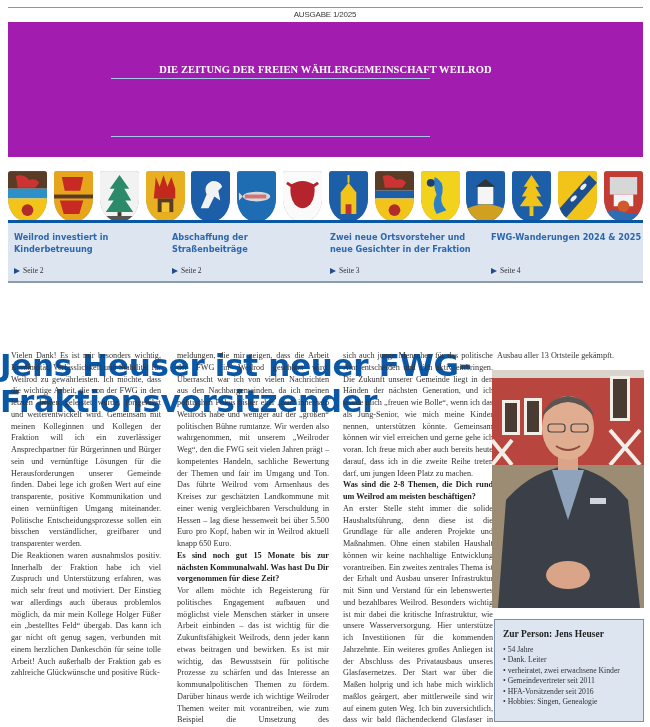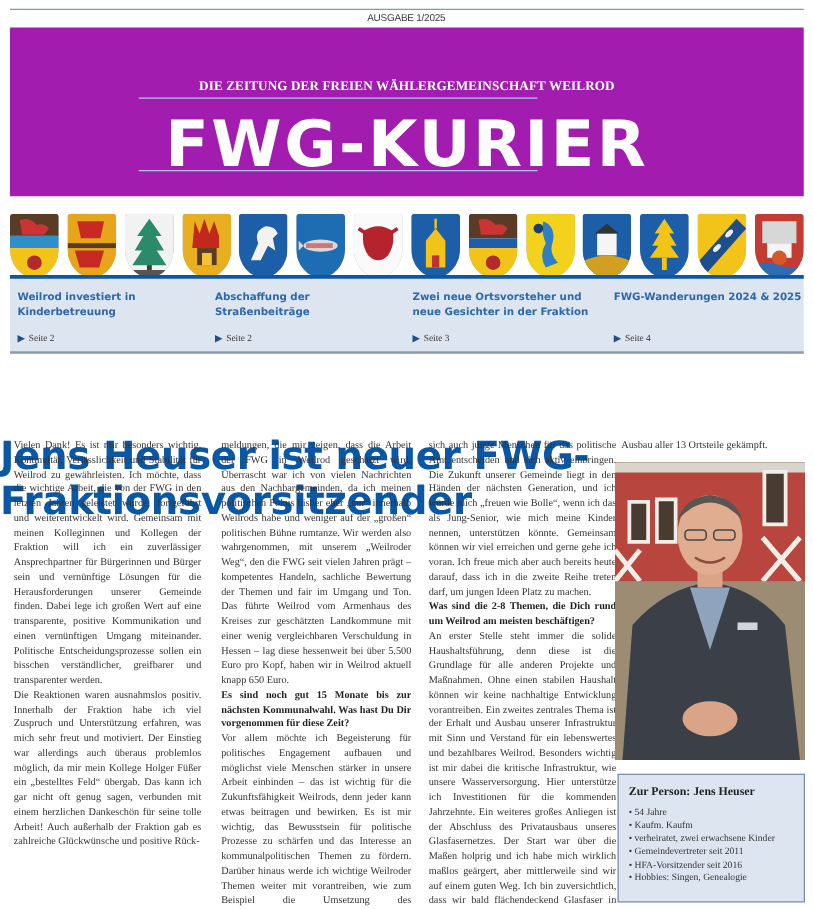--- a/index.html
+++ b/index.html
@@ -53,21 +53,20 @@
   </style>
 </head>
 <body>
 
 <div class="top-rule"></div>
 <div class="issue">AUSGABE 1/2025</div>
 
 <header class="masthead">
   <div class="mast-sub">DIE ZEITUNG DER FREIEN WÄHLERGEMEINSCHAFT WEILROD</div>
   <div class="mast-line1"></div>
-  <div class="mast-title">FWG-KURIER</div>
   <div class="mast-line2"></div>
 </header>
 
 <div class="crests">
   <div class="crest">
       <svg viewBox="0 0 40 52">
         <rect width="40" height="18" fill="#5a3b26"></rect>
         <rect y="18" width="40" height="10" fill="#2e8fc9"></rect>
         <rect y="28" width="40" height="24" fill="#f2c318"></rect>
         <circle cx="20" cy="40" r="6" fill="#b32a2a"></circle>
@@ -254,19 +253,19 @@
     <path d="M64 76 Q76 84 88 76" stroke="#8a4b3d" stroke-width="2" fill="none"></path>
     <ellipse cx="76" cy="205" rx="22" ry="14" fill="#d9a487"></ellipse>
     <rect x="98" y="128" width="16" height="6" fill="#cfd6e0"></rect>
   </svg>
 </div>
 
 <aside class="bio">
   <div class="bio-title">Zur Person: Jens Heuser</div>
   <ul>
     <li>54 Jahre</li>
-    <li>Kaufm. Kaufm</li>
+    <li>Dank. Leiter</li>
     <li>verheiratet, zwei erwachsene Kinder</li>
     <li>Gemeindevertreter seit 2011</li>
     <li>HFA-Vorsitzender seit 2016</li>
     <li>Hobbies: Singen, Genealogie</li>
   </ul>
 </aside>
 
 </body></html>

